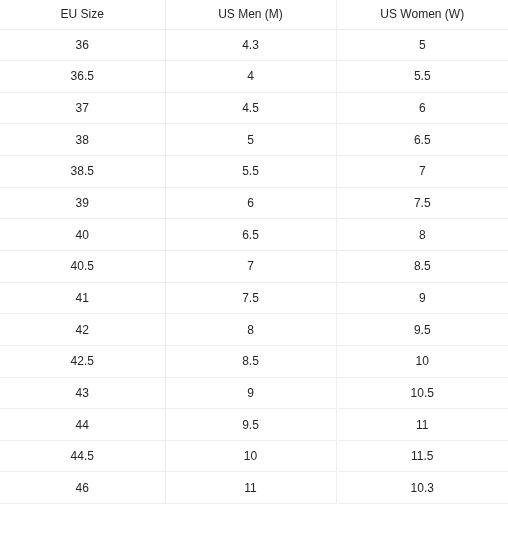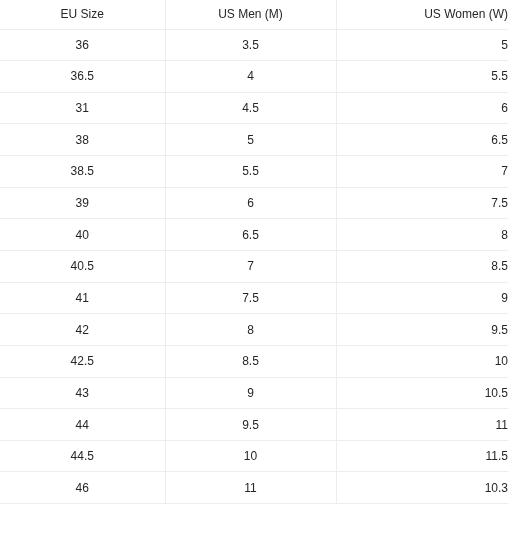--- a/index.html
+++ b/index.html
@@ -37,21 +37,20 @@
     line-height: 1;
     color: #262626;
     padding: 0;
     border-bottom: 1px solid #ededed;
     border-right: 1px solid #ededed;
   }
 
   #size-table th:last-child,
   #size-table td:last-child {
     border-right: none;
-    text-align: right;
   }
 
   #size-table thead th {
     height: 29px;
   }
 
   #size-table tbody td {
     height: 31.65px;
     margin-left: 36px;
   }
@@ -68,30 +67,30 @@
   <thead>
     <tr>
       <th>EU Size</th>
       <th>US Men (M)</th>
       <th>US Women (W)</th>
     </tr>
   </thead>
   <tbody id="table-body">
       <tr>
         <td>36</td>
-        <td>3.5</td>
+        <td>4.3</td>
         <td>5</td>
       </tr>
       <tr>
         <td>36.5</td>
         <td>4</td>
         <td>5.5</td>
       </tr>
       <tr>
-        <td>31</td>
+        <td>37</td>
         <td>4.5</td>
         <td>6</td>
       </tr>
       <tr>
         <td>38</td>
         <td>5</td>
         <td>6.5</td>
       </tr>
       <tr>
         <td>38.5</td>

